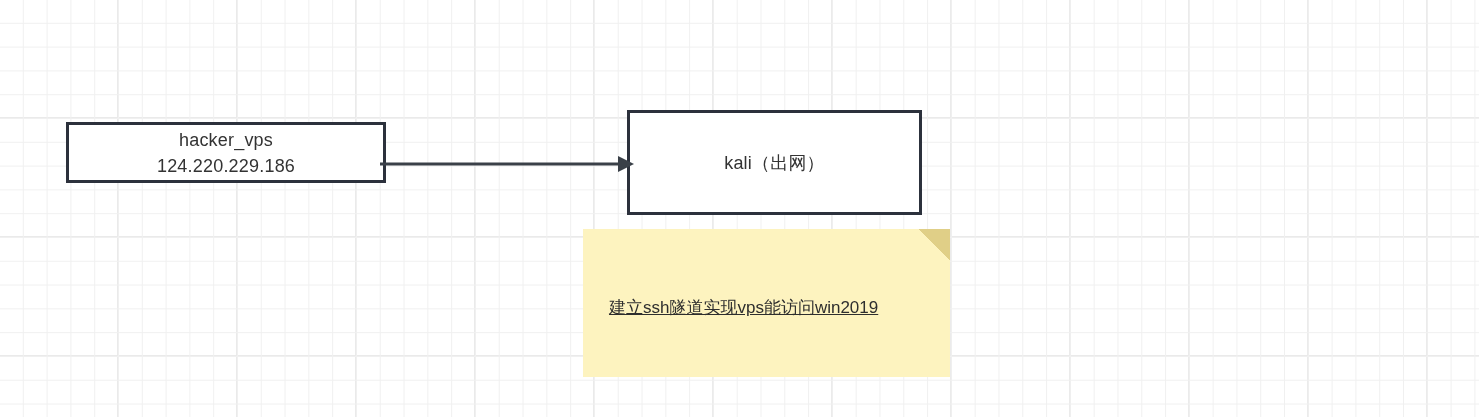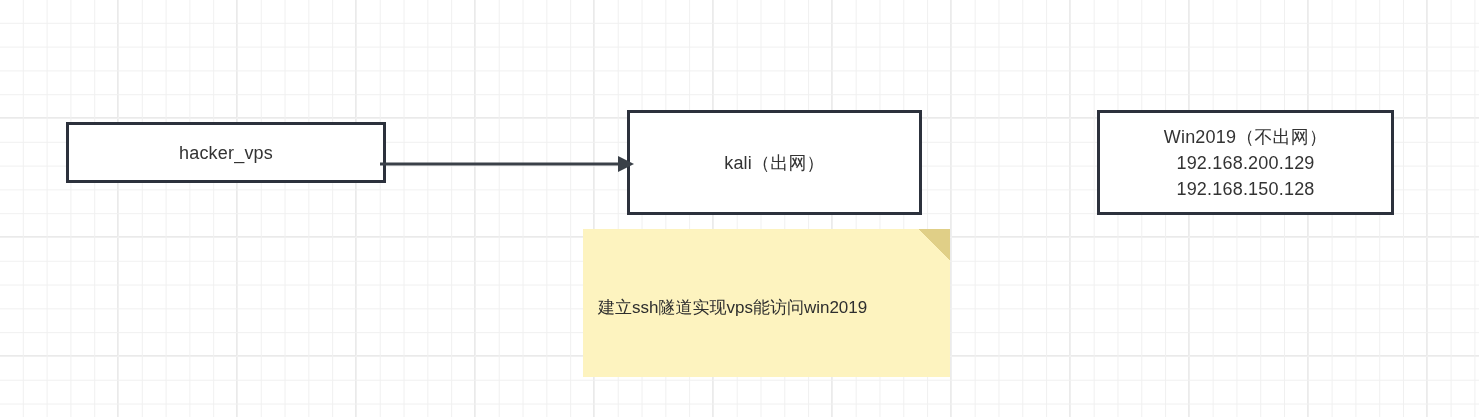--- a/index.html
+++ b/index.html
@@ -97,43 +97,40 @@
   #sticky-note-fold {
     position: absolute;
     right: 0;
     top: 0;
     width: 31px;
     height: 31px;
     background: linear-gradient(225deg, #e0cf87 0%, #e0cf87 50%, transparent 50.5%);
   }
   #sticky-note-text {
     position: absolute;
-    left: 15px;
+    left: 26px;
     top: 67px;
     font-weight: 400;
+    text-decoration: underline;
   }
 </style>
 </head>
 <body>
 
 <div id="canvas">
 
   <div class="node" id="node-hacker-vps">
     <span class="line">hacker_vps</span>
+    <span class="line">124.220.229.186</span>
   </div>
 
   <div class="node" id="node-kali">
     <span class="line">kali（出网）</span>
   </div>
 
-  <div class="node" id="node-win2019">
-    <span class="line">Win2019（不出网）</span>
-    <span class="line">192.168.200.129</span>
-    <span class="line">192.168.150.128</span>
-  </div>
 
   <svg id="arrow-vps-to-kali" viewBox="0 0 254 32" width="254" height="32" xmlns="http://www.w3.org/2000/svg">
     <line x1="0" y1="16" x2="238" y2="16" stroke="#3a4048" stroke-width="3"></line>
     <polygon points="238,8 254,16 238,24" fill="#3a4048"></polygon>
   </svg>
 
   <div id="sticky-note">
     <div id="sticky-note-fold"></div>
     <div id="sticky-note-text">建立ssh隧道实现vps能访问win2019</div>
   </div>

